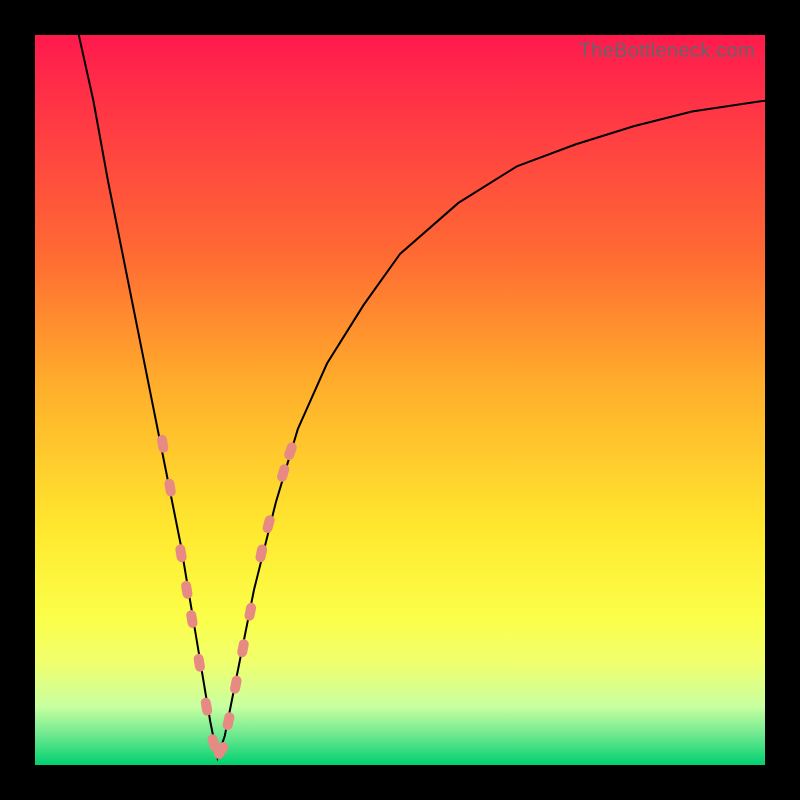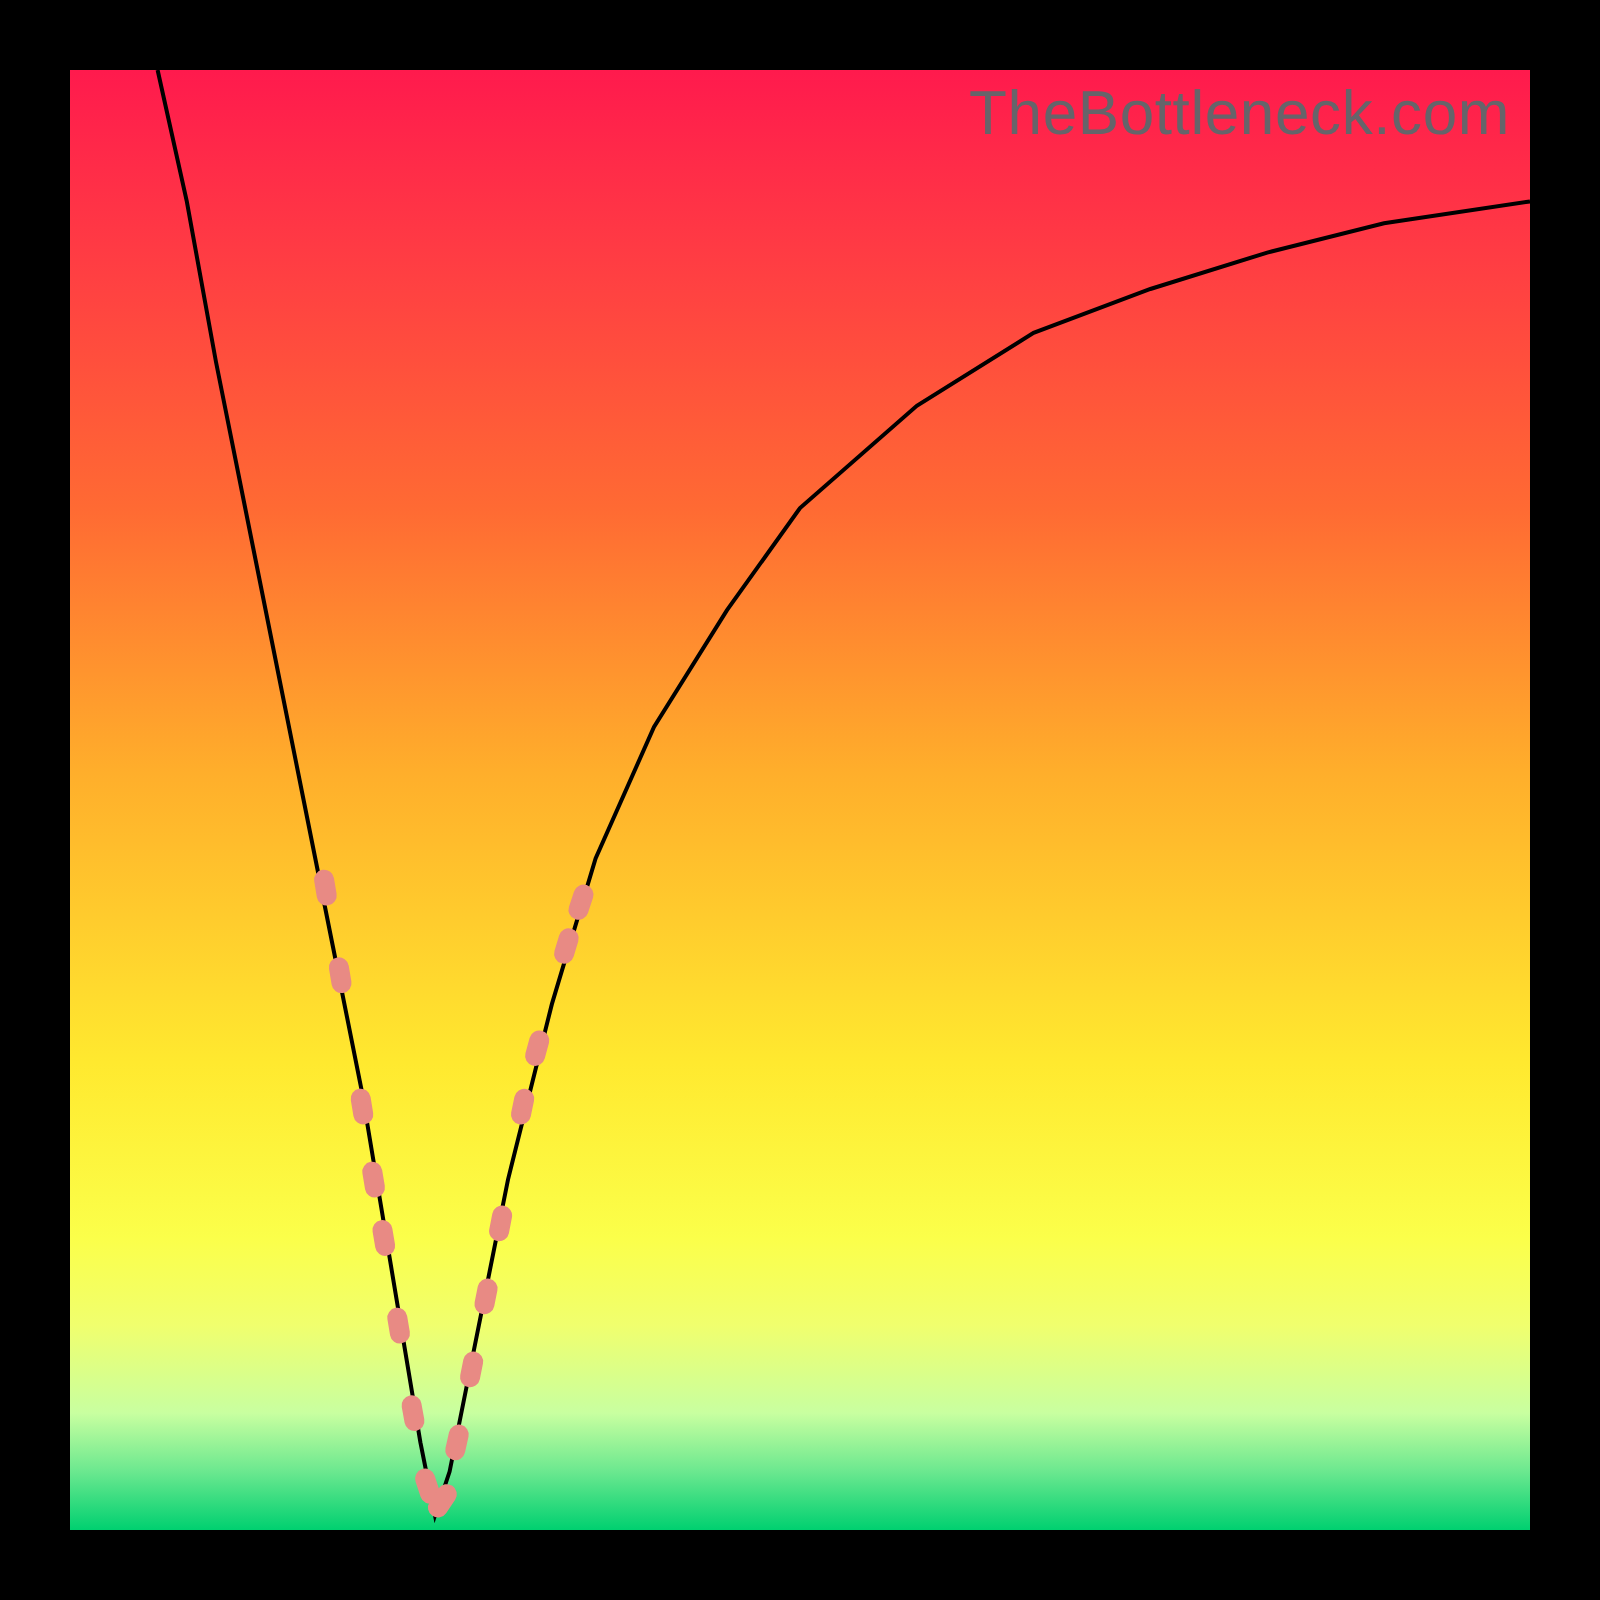--- a/index.html
+++ b/index.html
@@ -35,21 +35,21 @@
       #f0ff6e 86%,
       #c8ffa0 92%,
       #6be88f 96%,
       #00d070 100%);
   }
   .watermark {
     position: absolute;
     top: 4px;
     right: 10px;
     color: #66646a;
-    font-size: 31px;
+    font-size: 20px;
     letter-spacing: 0.3px;
     font-weight: 500;
   }
   svg.curve {
     position: absolute;
     left: 0;
     top: 0;
     width: 730px;
     height: 730px;
     overflow: visible;

